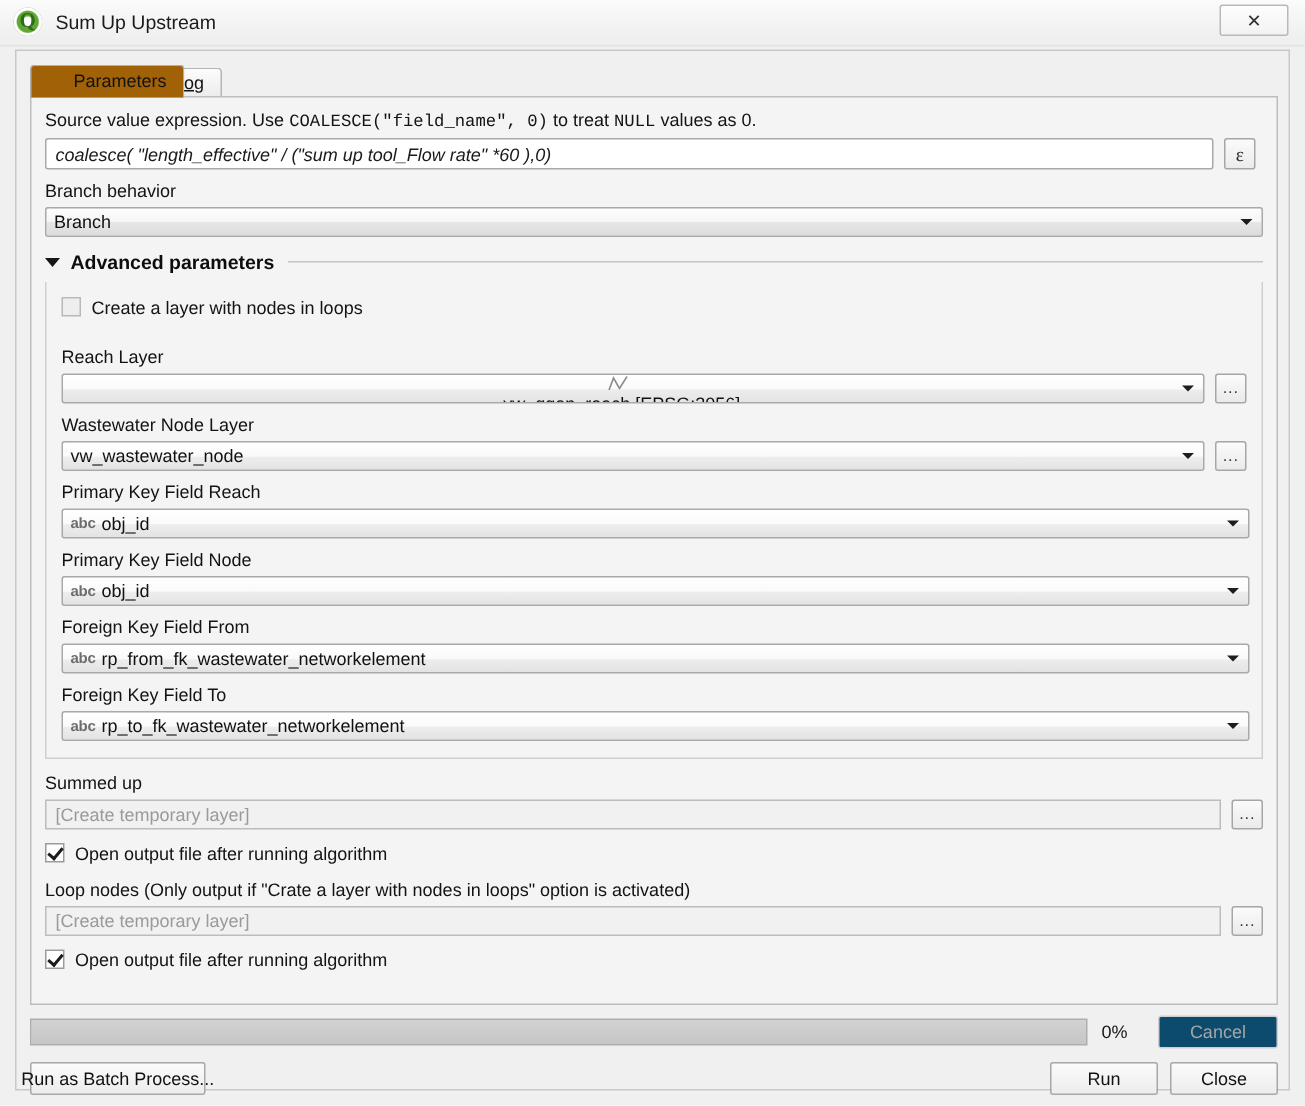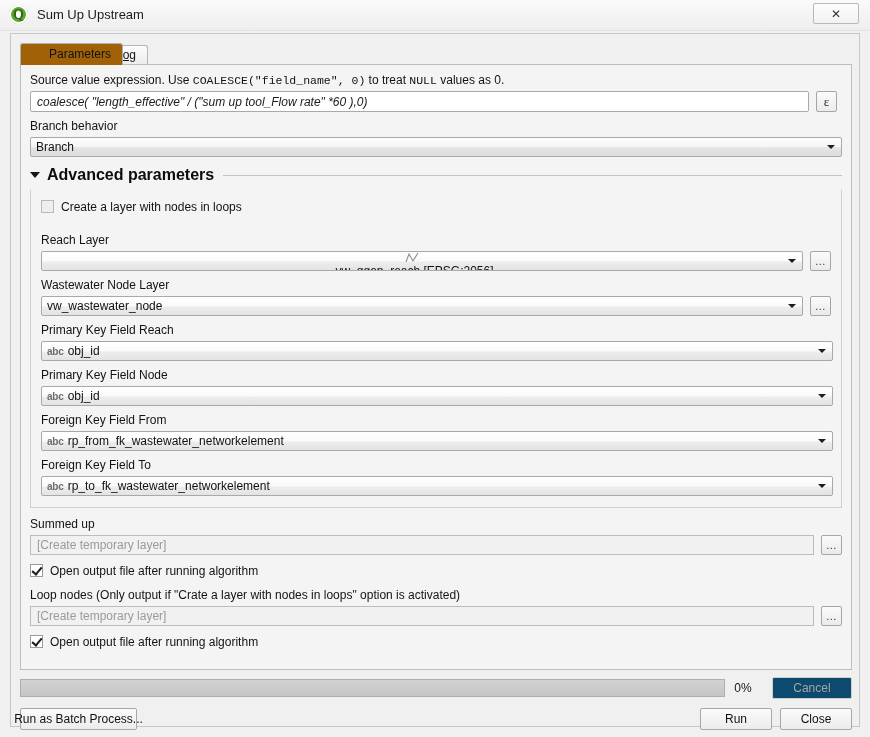--- a/index.html
+++ b/index.html
@@ -220,21 +220,21 @@
     margin: 9px 0 6px 0;
   }
   .adv-caret {
     width: 0; height: 0;
     border-left: 5px solid transparent;
     border-right: 5px solid transparent;
     border-top: 6px solid #161616;
     margin-right: 7px;
   }
   .adv-title {
-    font-size: 16px;
+    font-size: 13px;
     font-weight: bold;
     color: #0d0d0d;
     white-space: nowrap;
   }
   .adv-rule {
     flex: 1;
     height: 1px;
     background: #c4c4c4;
     margin-left: 9px;
   }

